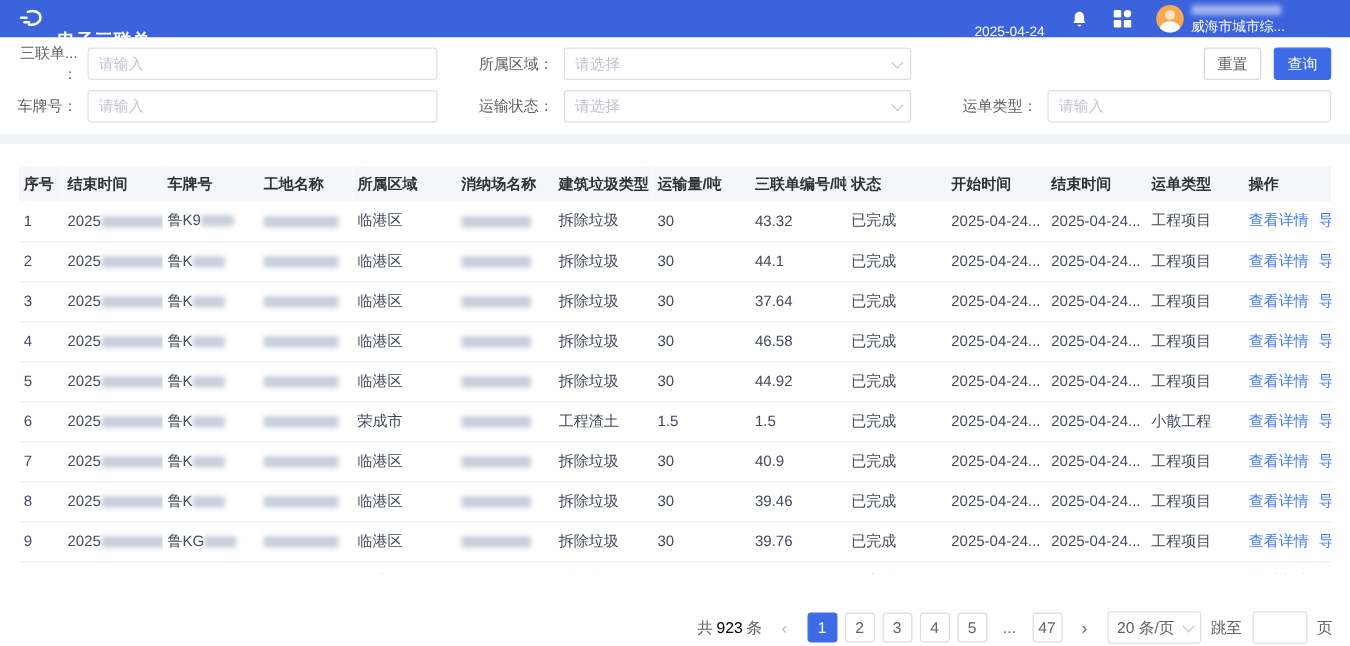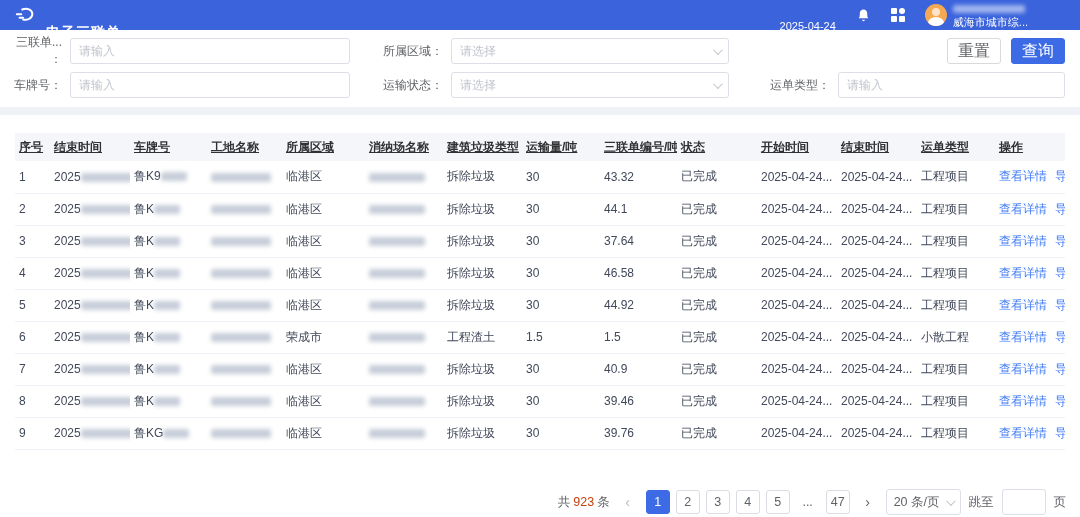--- a/index.html
+++ b/index.html
@@ -40,44 +40,44 @@
   .fl1 { width:62px; } .fl2 { width:78px; } .fl3 { width:82px; }
   .finput, .fselect { height:26px; border:1px solid #dcdfe6; border-radius:3px;
     background:#fff; padding:0 8px; font-size:12px; color:#333; outline:none; }
   .finput { width:280px; font-family:inherit; }
   .finput::placeholder { color:#c0c4cc; }
   .fselect { width:278px; display:flex; align-items:center; justify-content:space-between;
     color:#c0c4cc; cursor:pointer; }
   .chev { width:7px; height:7px; border-right:1px solid #c0c4cc; border-bottom:1px solid #c0c4cc;
     transform:rotate(45deg) translateY(-2px); }
   .btns { margin-left:auto; display:flex; gap:10px; }
-  .btn { height:26px; min-width:46px; padding:0 10px; border-radius:3px; font-size:16px;
+  .btn { height:26px; min-width:46px; padding:0 10px; border-radius:3px; font-size:12px;
     display:flex; align-items:center; justify-content:center; cursor:pointer; }
   .btn-plain { background:#fff; border:1px solid #d9d9d9; color:#606266; }
   .btn-primary { background:#3d6be5; border:1px solid #3d6be5; color:#fff; }
   .fwide { flex:1; min-width:0; }
 
   
   .card { margin-top:8px; background:#fff; height:412px; padding-top:10px; position:relative; }
   .exportbar { display:flex; align-items:center; gap:5px; padding:2px 15px 0; height:24px; }
   .export-link { display:flex; align-items:center; gap:5px; cursor:pointer; color:#333; font-size:12.5px; }
 
   .tablewrap { margin:8px 15px 0; height:326px; overflow:hidden; }
   table { width:1050px; border-collapse:collapse; table-layout:fixed; font-size:12px; }
   th { background:#f5f6fa; color:#303133; font-weight:600; height:28px; text-align:left;
-    padding:0 4px; white-space:nowrap; overflow:hidden;text-decoration:underline; }
+    padding:0 4px; white-space:nowrap; overflow:hidden; }
   td { height:32px; border-bottom:1px solid #eef0f5; padding:0 4px; white-space:nowrap;
     overflow:hidden; color:#41485a; }
   td a { color:#3e7bfa; text-decoration:none; cursor:pointer; margin-right:8px; }
   .b50{width:52px;} .b26{width:26px;} .b60{width:60px;} .b56{width:56px;}
 
   
   .footer { position:absolute; left:0; right:0; bottom:12px; display:flex; align-items:center;
     justify-content:flex-end; gap:8px; padding:0 14px; font-size:12.5px; color:#606266; }
-  .total b { color:#c2410c; font-weight:normal; margin:16px 3px; }
+  .total b { color:#000000; font-weight:normal; margin:16px 3px; }
   .arrow { width:20px; text-align:center; font-size:14px; cursor:pointer; color:#b4bac6; }
   .arrow.next { color:#606266; }
   .pages { display:flex; gap:6px; }
   .pg { min-width:24px; height:24px; border:1px solid #d9dce3; border-radius:3px;
     display:flex; align-items:center; justify-content:center; background:#fff; cursor:pointer; }
   .pg.active { background:#3d6be5; border-color:#3d6be5; color:#fff; }
   .pg.dots { border:none; background:none; cursor:default; }
   .sizesel { height:26px; border:1px solid #dcdfe6; border-radius:3px; padding:0 7px;
     display:flex; align-items:center; gap:6px; cursor:pointer; background:#fff; }
   .jumpinput { width:44px; height:26px; border:1px solid #dcdfe6; border-radius:3px;

